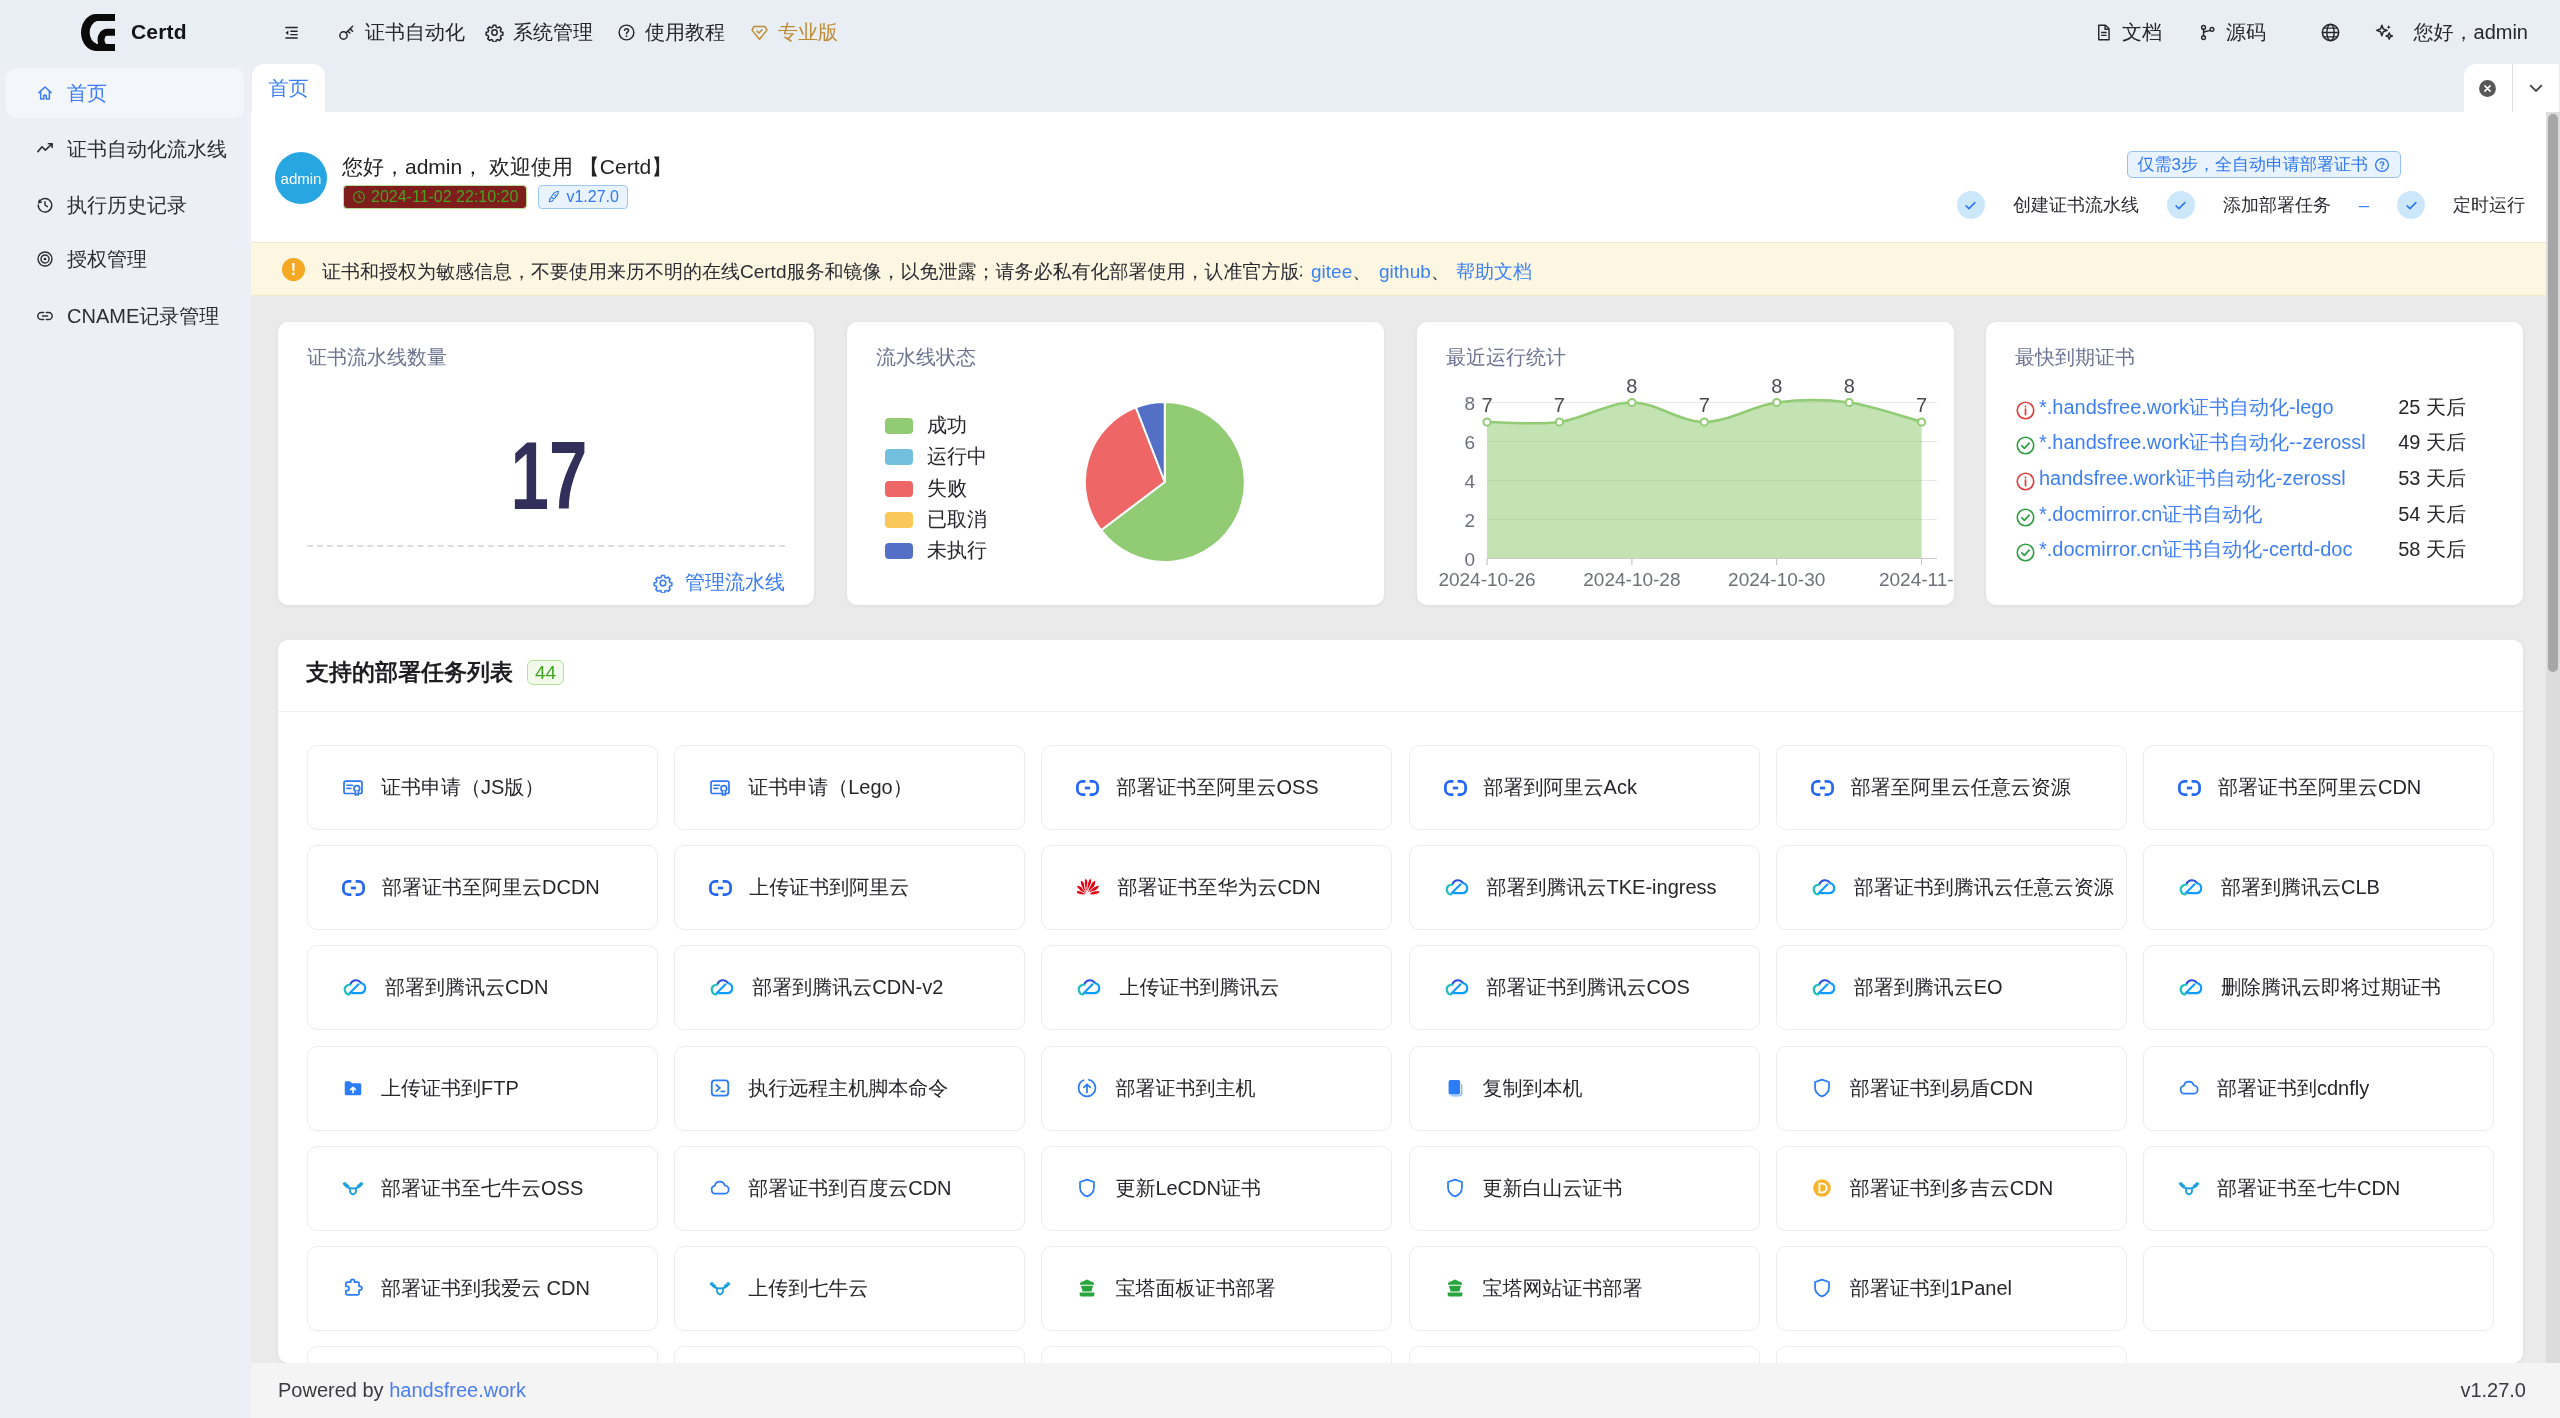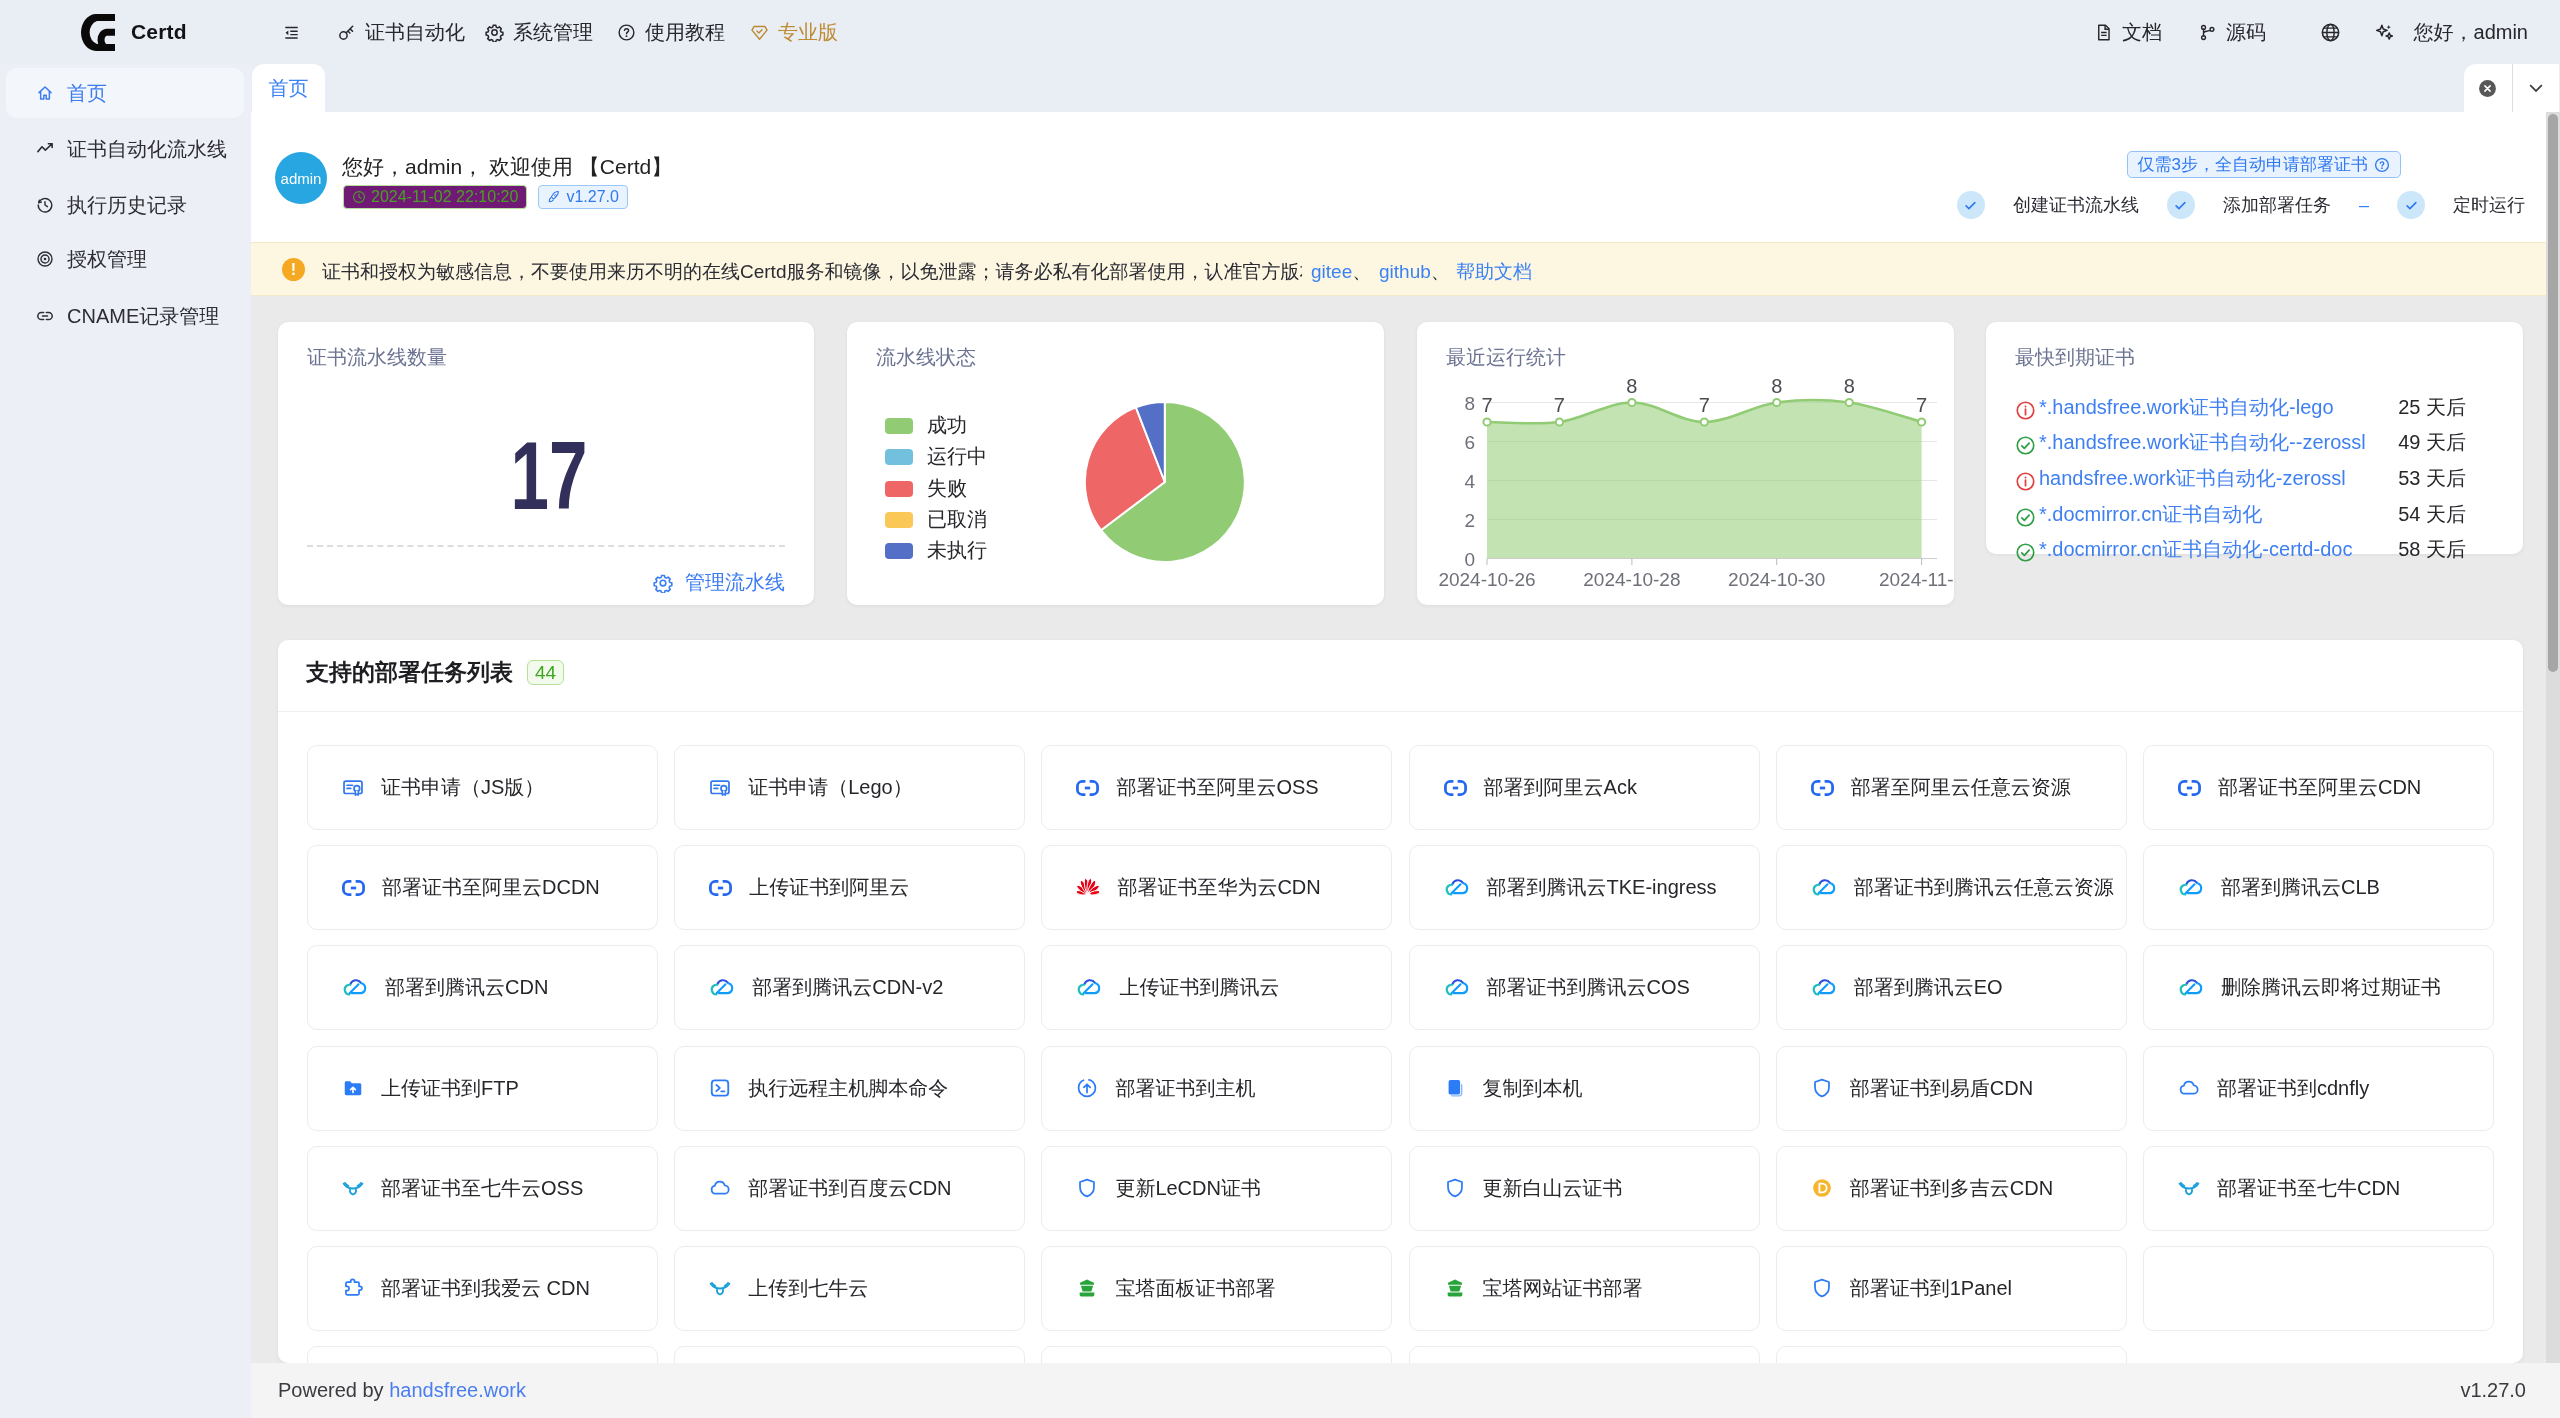--- a/index.html
+++ b/index.html
@@ -22,21 +22,21 @@
 #tab1{left:252px;top:64px;width:73px;height:48px;background:#fff;border-radius:12px 12px 0 0;display:flex;align-items:center;justify-content:center;font-size:20px;color:#3b82f6}
 #tctl{left:2464px;top:64px;width:95px;height:48px;background:#fff;border-radius:12px 0 0 0;display:flex}
 #tctl .half{width:50%;height:100%;display:flex;align-items:center;justify-content:center}
 #tctl .half+.half{border-left:1px solid #ddd}
 
 #welcome{left:251px;top:112px;width:2295px;height:130px;background:#fff}
 #avatar{left:24px;top:40px;width:52px;height:52px;border-radius:50%;background:#27a6e1;color:#fff;font-size:15px;display:flex;align-items:center;justify-content:center}
 #hello{left:91px;top:41px;font-size:21px;color:#222}
 .chip{height:24px;border-radius:4px;display:inline-flex;align-items:center;gap:5px;font-size:16px;padding:0 8px;border:1px solid}
 #chips{left:92px;top:73px;display:flex;gap:11px}
-.chip.green{background:#701a75;border-color:#b4e09a;color:#49a024}
+.chip.green{background:#7f1d1d;border-color:#b4e09a;color:#49a024}
 .chip.blue{background:#e9f3fe;border-color:#9cc8f7;color:#2f78f2}
 .chip svg{width:14px;height:14px}
 #stepchip{right:145px;top:39px;height:27px;padding:0 10px;white-space:nowrap;background:#e8f3ff;border:1px solid #94c0f5;border-radius:5px;color:#2f78f2;font-size:17px;display:flex;align-items:center;gap:6px}
 #steps{right:21px;top:79px;white-space:nowrap;display:flex;align-items:center;gap:28px;font-size:18px;color:#2b2b33}
 .stc{width:28px;height:28px;border-radius:50%;background:#cde7fa;color:#2f78f2;display:flex;align-items:center;justify-content:center}
 .stc svg{width:15px;height:15px}
 
 #banner{left:251px;top:242px;width:2295px;height:54px;background:#fdf7e2;border-top:1px solid #f3e9c6;border-bottom:1px solid #f3e9c6;font-size:19px;color:#2b2b33}
 #warni{width:23px;height:23px;border-radius:50%;background:#f5a821;color:#fff;font-size:16px;font-weight:bold;display:flex;align-items:center;justify-content:center;margin-right:16px;flex:none}
 #banner a{color:#3b82f6;text-decoration:none}
@@ -470,21 +470,21 @@
       <text x="58" y="204.5" text-anchor="end" class="calbl">2</text>
       <text x="58" y="165.5" text-anchor="end" class="calbl">4</text>
       <text x="58" y="126.5" text-anchor="end" class="calbl">6</text>
       <text x="58" y="87.5" text-anchor="end" class="calbl">8</text>
       <text x="70" y="264" text-anchor="middle" class="calbl">2024-10-26</text>
       <text x="214.9" y="264" text-anchor="middle" class="calbl">2024-10-28</text>
       <text x="359.7" y="264" text-anchor="middle" class="calbl">2024-10-30</text>
       <text x="504.6" y="264" text-anchor="middle" class="calbl">2024-11-1</text>
     </svg>
 </div>
-<div class="card" style="left:1986px;top:322px;width:537px;height:232px">
+<div class="card" style="left:1986px;top:322px;width:537px;height:283px">
   <div class="ct">最快到期证书</div>
   <div class="c4r" style="top:75px">
       <svg class="c4i">
         <use href="#i-redi"></use>
       </svg>
       <span class="c4l">*.handsfree.work证书自动化-lego</span>
       <span class="c4d">25 天后</span>
     </div>
     <div class="c4r" style="top:110px">
       <svg class="c4i">

